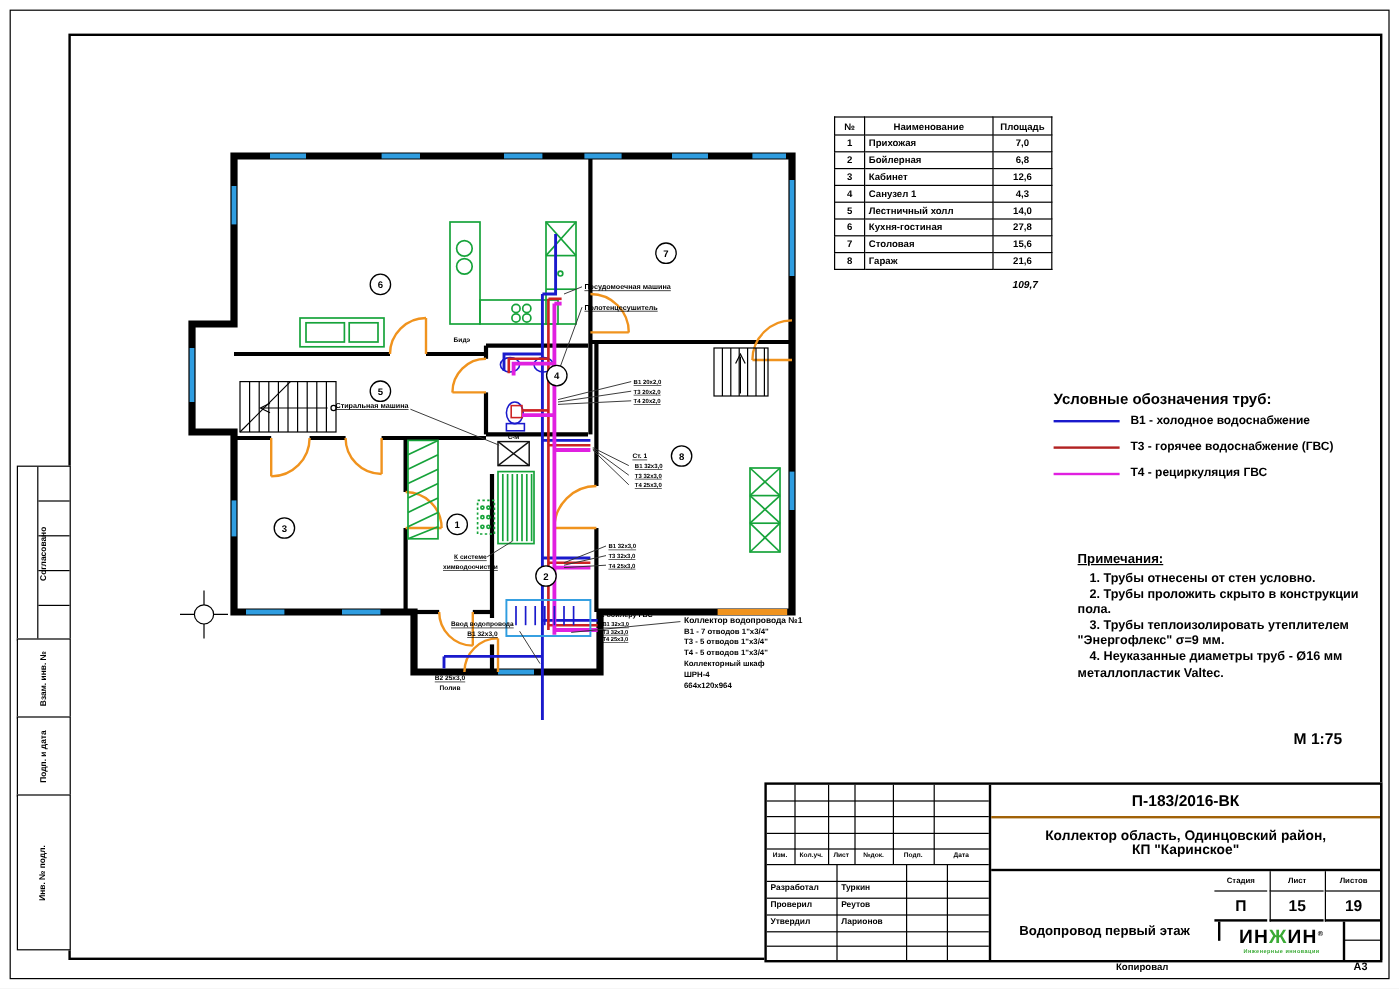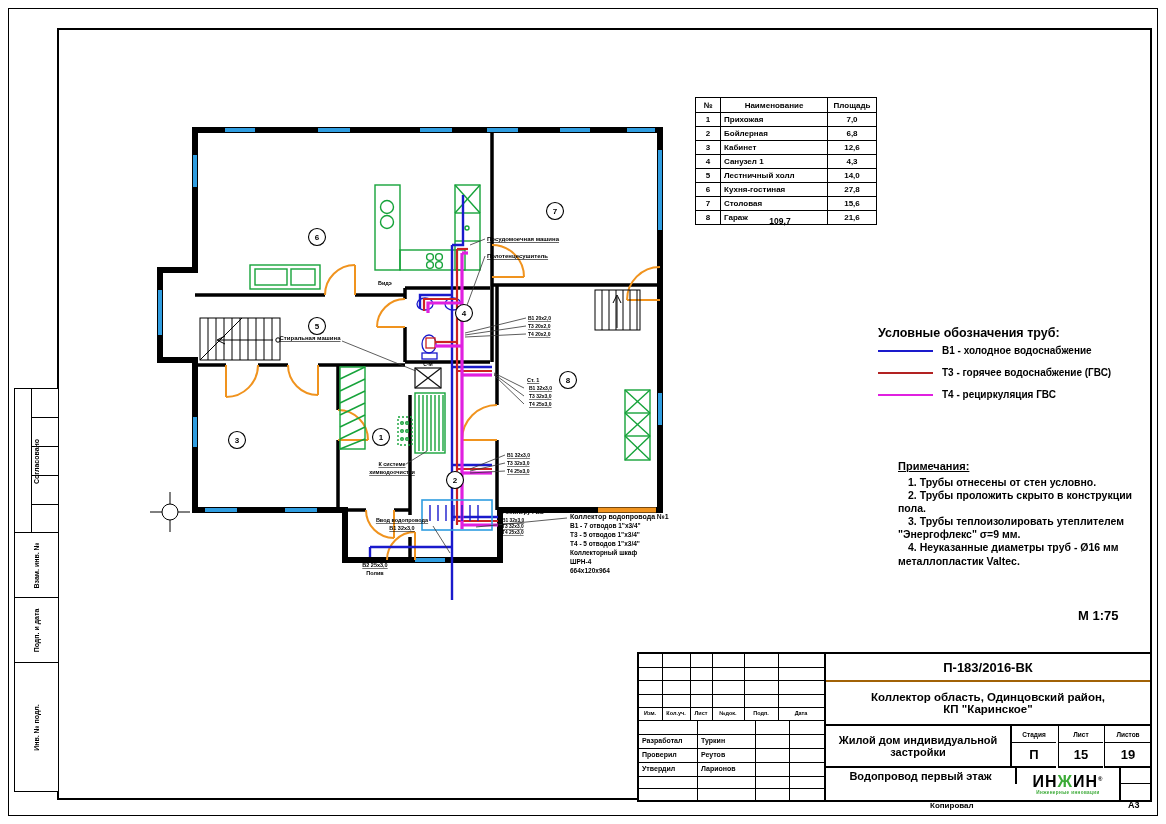--- a/index.html
+++ b/index.html
@@ -12,21 +12,21 @@
   .vtext span{transform:rotate(-90deg);white-space:nowrap;font-size:7px;font-weight:bold;}
   .stamp-vline{position:absolute;left:16px;top:0;width:1px;height:100%;background:#000;}
   .stamp-hline{position:absolute;left:17px;width:26px;height:1px;background:#000;}
   
   .rtable{left:695px;top:97px;border-collapse:collapse;font-size:8px;font-weight:bold;}
   .rtable th,.rtable td{border:1.2px solid #000;padding:0 3px;height:13px;line-height:13px;}
   .rtable th{height:14px;text-align:center;}
   .rtable td.num{width:18px;text-align:center;}
   .rtable td.nm{width:100px;text-align:left;}
   .rtable td.ar{width:42px;text-align:center;}
-  .rtotal{left:695px;top:216px;width:170px;text-align:center;font-size:8.5px;font-weight:bold;padding-right:6px;}
+  .rtotal{left:695px;top:232px;width:170px;text-align:right;font-size:8.5px;font-weight:bold;padding-right:6px;font-style:italic;}
   
   .legend{left:878px;top:326px;width:272px;}
   .legend-title{font-size:12.5px;font-weight:bold;margin-bottom:5px;}
   .legend-item{display:flex;align-items:center;margin-bottom:11px;}
   .sw{width:55px;height:0;border-top-width:2.5px;border-top-style:solid;margin-right:9px;flex:none;}
   .sw1{border-top-color:#1a1acc;} .sw2{border-top-color:#b22222;} .sw3{border-top-color:#e020e0;}
   .legend-item span{font-size:10px;font-weight:bold;}
   
   .notes{left:898px;top:460px;width:245px;font-size:10.5px;font-weight:bold;line-height:1.25;}
   .notes-title{text-decoration:underline;margin-bottom:2px;font-size:11px;}
@@ -489,24 +489,20 @@
     <span class="tb-role" style="left:3px;top:97px;">Проверил</span>
     <span class="tb-role" style="left:62px;top:97px;">Реутов</span>
     <span class="tb-role" style="left:3px;top:111px;">Утвердил</span>
     <span class="tb-role" style="left:62px;top:111px;">Ларионов</span>
 
     <div class="tb-cell" style="left:187px;top:0;width:324px;height:26px;font-size:13px;border-bottom:2px solid #a16207;">П-183/2016-ВК</div>
     <div class="tb-cell" style="left:187px;top:28px;width:324px;height:42px;font-size:11.5px;flex-direction:column;border-bottom:2px solid #000;">
       <div>Коллектор область, Одинцовский район,</div>
       <div>КП "Каринское"</div>
     </div>
-    <div class="tb-cell" style="left:187px;top:72px;width:184px;height:40px;font-size:11px;flex-direction:column;border-bottom:2px solid #000;border-right:2px solid #000;">
-      <div>Жилой дом индивидуальной</div>
-      <div>застройки</div>
-    </div>
     <div class="tb-cell" style="left:373px;top:72px;width:44px;height:16px;font-size:6.5px;border-bottom:1px solid #000;">Стадия</div>
     <div class="tb-cell" style="left:419px;top:72px;width:44px;height:16px;font-size:6.5px;border-bottom:1px solid #000;border-left:1.5px solid #000;">Лист</div>
     <div class="tb-cell" style="left:465px;top:72px;width:46px;height:16px;font-size:6.5px;border-bottom:1px solid #000;border-left:1.5px solid #000;">Листов</div>
     <div class="tb-cell" style="left:373px;top:89px;width:44px;height:23px;font-size:13px;border-bottom:2px solid #000;">П</div>
     <div class="tb-cell" style="left:419px;top:89px;width:44px;height:23px;font-size:13px;border-bottom:2px solid #000;border-left:1.5px solid #000;">15</div>
     <div class="tb-cell" style="left:465px;top:89px;width:46px;height:23px;font-size:13px;border-bottom:2px solid #000;border-left:1.5px solid #000;">19</div>
     <div class="tb-cell" style="left:187px;top:114px;width:189px;height:16px;font-size:11px;border-right:2px solid #000;">Водопровод первый этаж</div>
     <div class="tb-cell" style="left:378px;top:114px;width:102px;height:32px;flex-direction:column;border-right:2px solid #000;">
       <div class="logo-big"><span>ИН</span><span class="logo-green">Ж</span><span>ИН</span><span class="logo-reg">®</span></div>
       <div class="logo-tag">Инженерные инновации</div>

